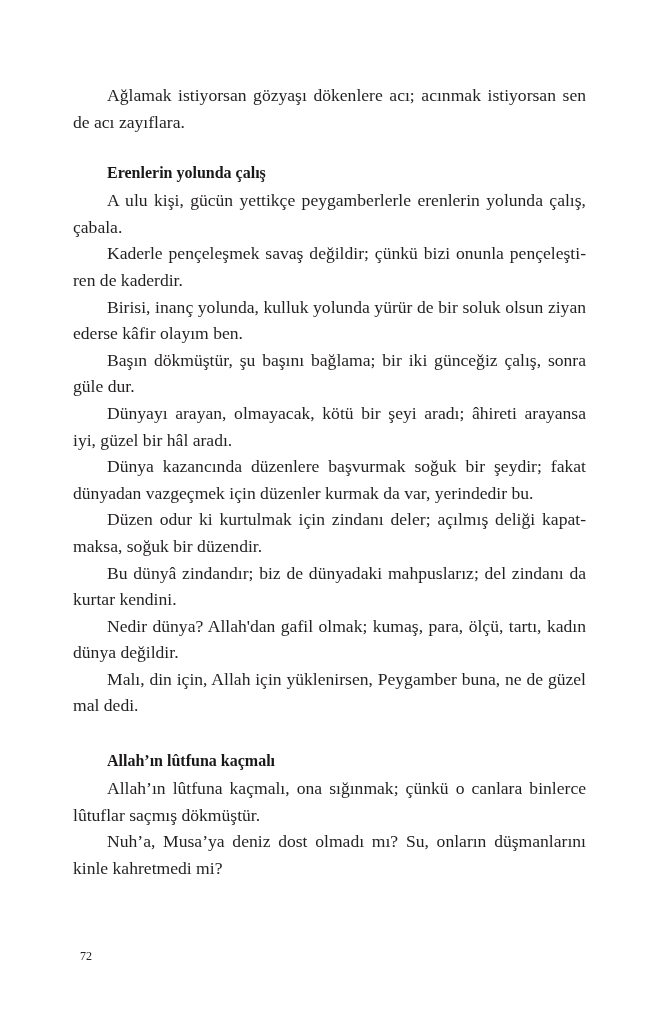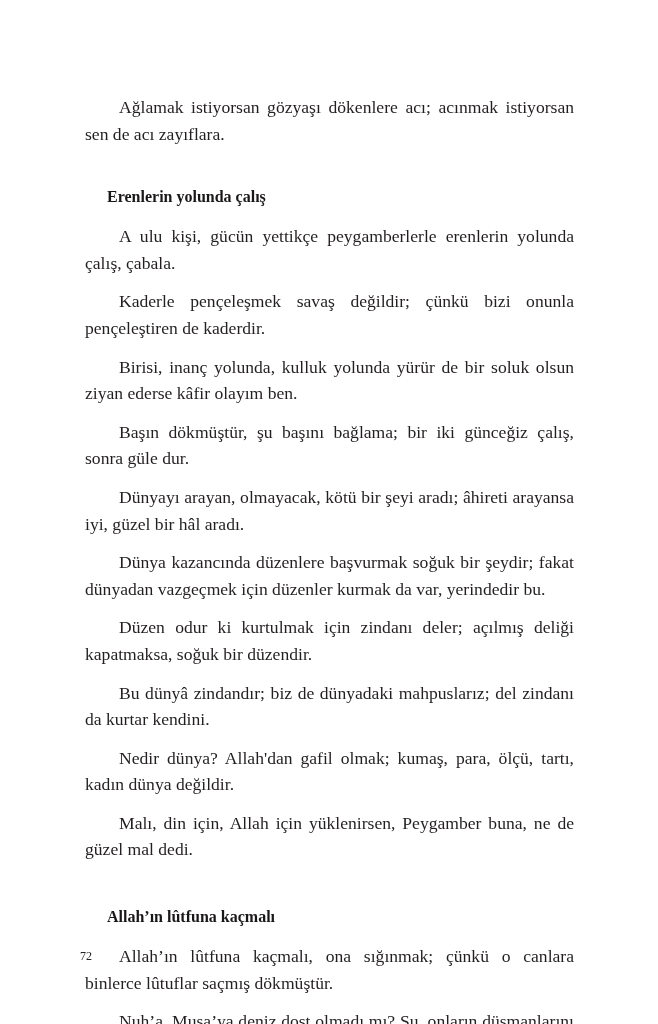--- a/index.html
+++ b/index.html
@@ -11,21 +11,21 @@
       color: #231f20;
       font-family: "Liberation Serif", "DejaVu Serif", serif;
     }
     .page {
       position: absolute;
       left: 73px;
       top: 82px;
       width: 513px;
     }
     .para {
-      margin: 12px;
+      margin: 0;
       font-size: 17.6px;
       line-height: 26.6px;
       text-align: justify;
       text-indent: 34px;
       hyphens: manual;
     }
     .heading {
       margin: 0;
       font-size: 16px;
       font-weight: bold;

